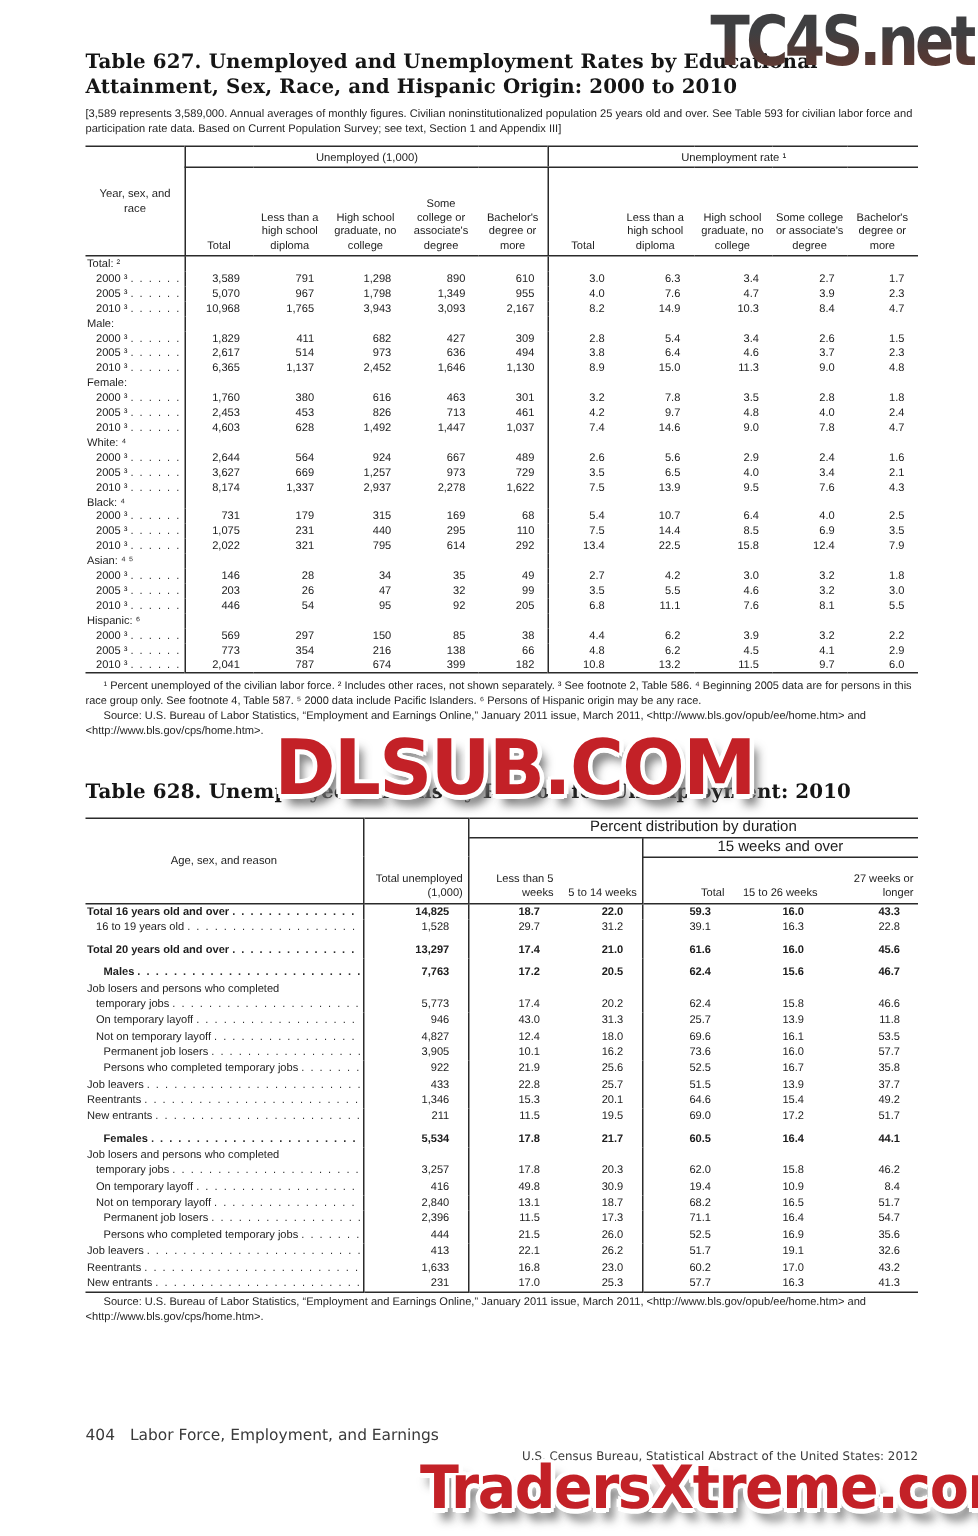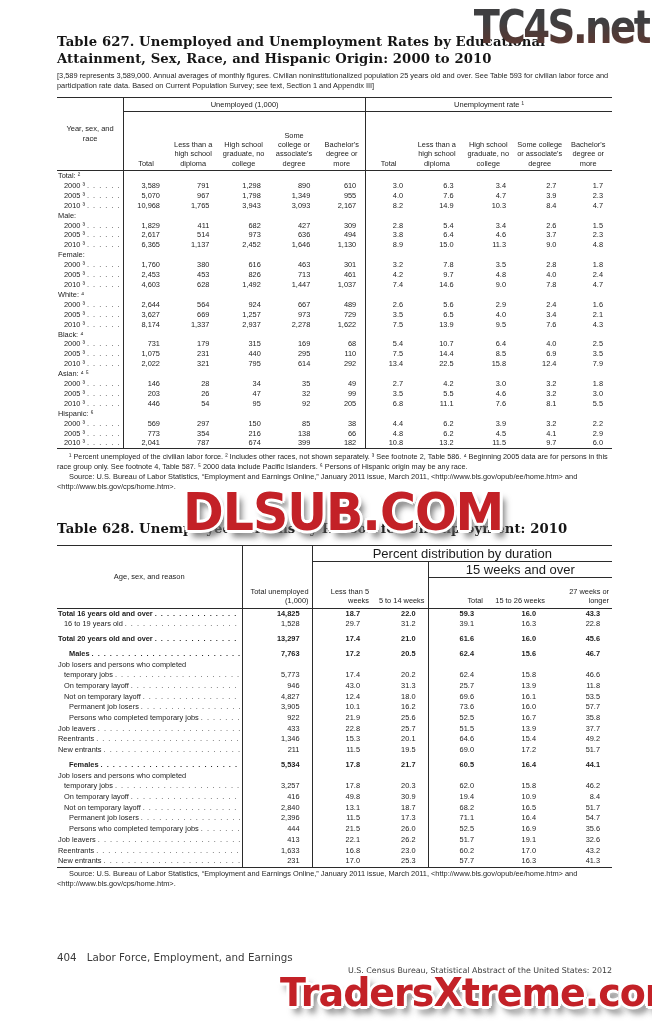--- a/index.html
+++ b/index.html
@@ -32,21 +32,21 @@
     font-size:7.4px;line-height:9.3px;padding:3px 3px 2px 2px;height:53px}
   #t627 td.num{text-align:right;font-size:7.4px;line-height:9.9px;padding-right:9px;white-space:nowrap}
   #t627 td.stub{border-right:1px solid #2b2b2b;font-size:7.4px;line-height:9.9px}
   .gdiv{border-left:1px solid #2b2b2b}
 
   
   #t628 .stub-h{border-right:1px solid #2b2b2b;border-bottom:1px solid #2b2b2b;
     text-align:center;vertical-align:middle;font-size:7.5px}
   #t628 .total-h{border-right:1px solid #2b2b2b;border-bottom:1px solid #2b2b2b;
     text-align:right;vertical-align:bottom;font-size:7.4px;line-height:9.3px;padding:2px 3px 2px 2px}
-  #t628 .span-h{border-bottom:1px solid #2b2b2b;font-size:13px;height:12px;vertical-align:middle}
+  #t628 .span-h{border-bottom:1px solid #2b2b2b;font-size:10px;height:12px;vertical-align:middle}
   #t628 .empty-h{height:12px}
   #t628 .col-h{border-bottom:1px solid #2b2b2b;text-align:right;vertical-align:bottom;
     font-size:7.4px;line-height:9.3px;padding:2px 3px 2px 2px;height:26px}
   #t628 td.num{text-align:right;font-size:7.4px;line-height:10.7px;padding-right:12px;white-space:nowrap}
   #t628 td.stub{border-right:1px solid #2b2b2b;font-size:7.4px;line-height:10.7px}
   #t628 td.tdiv{border-right:1px solid #2b2b2b}
   #t628 tr.bold{font-weight:bold}
   #t628 tr.gap td{padding-top:4px}
 
   .line{display:flex;align-items:baseline;overflow:hidden}

